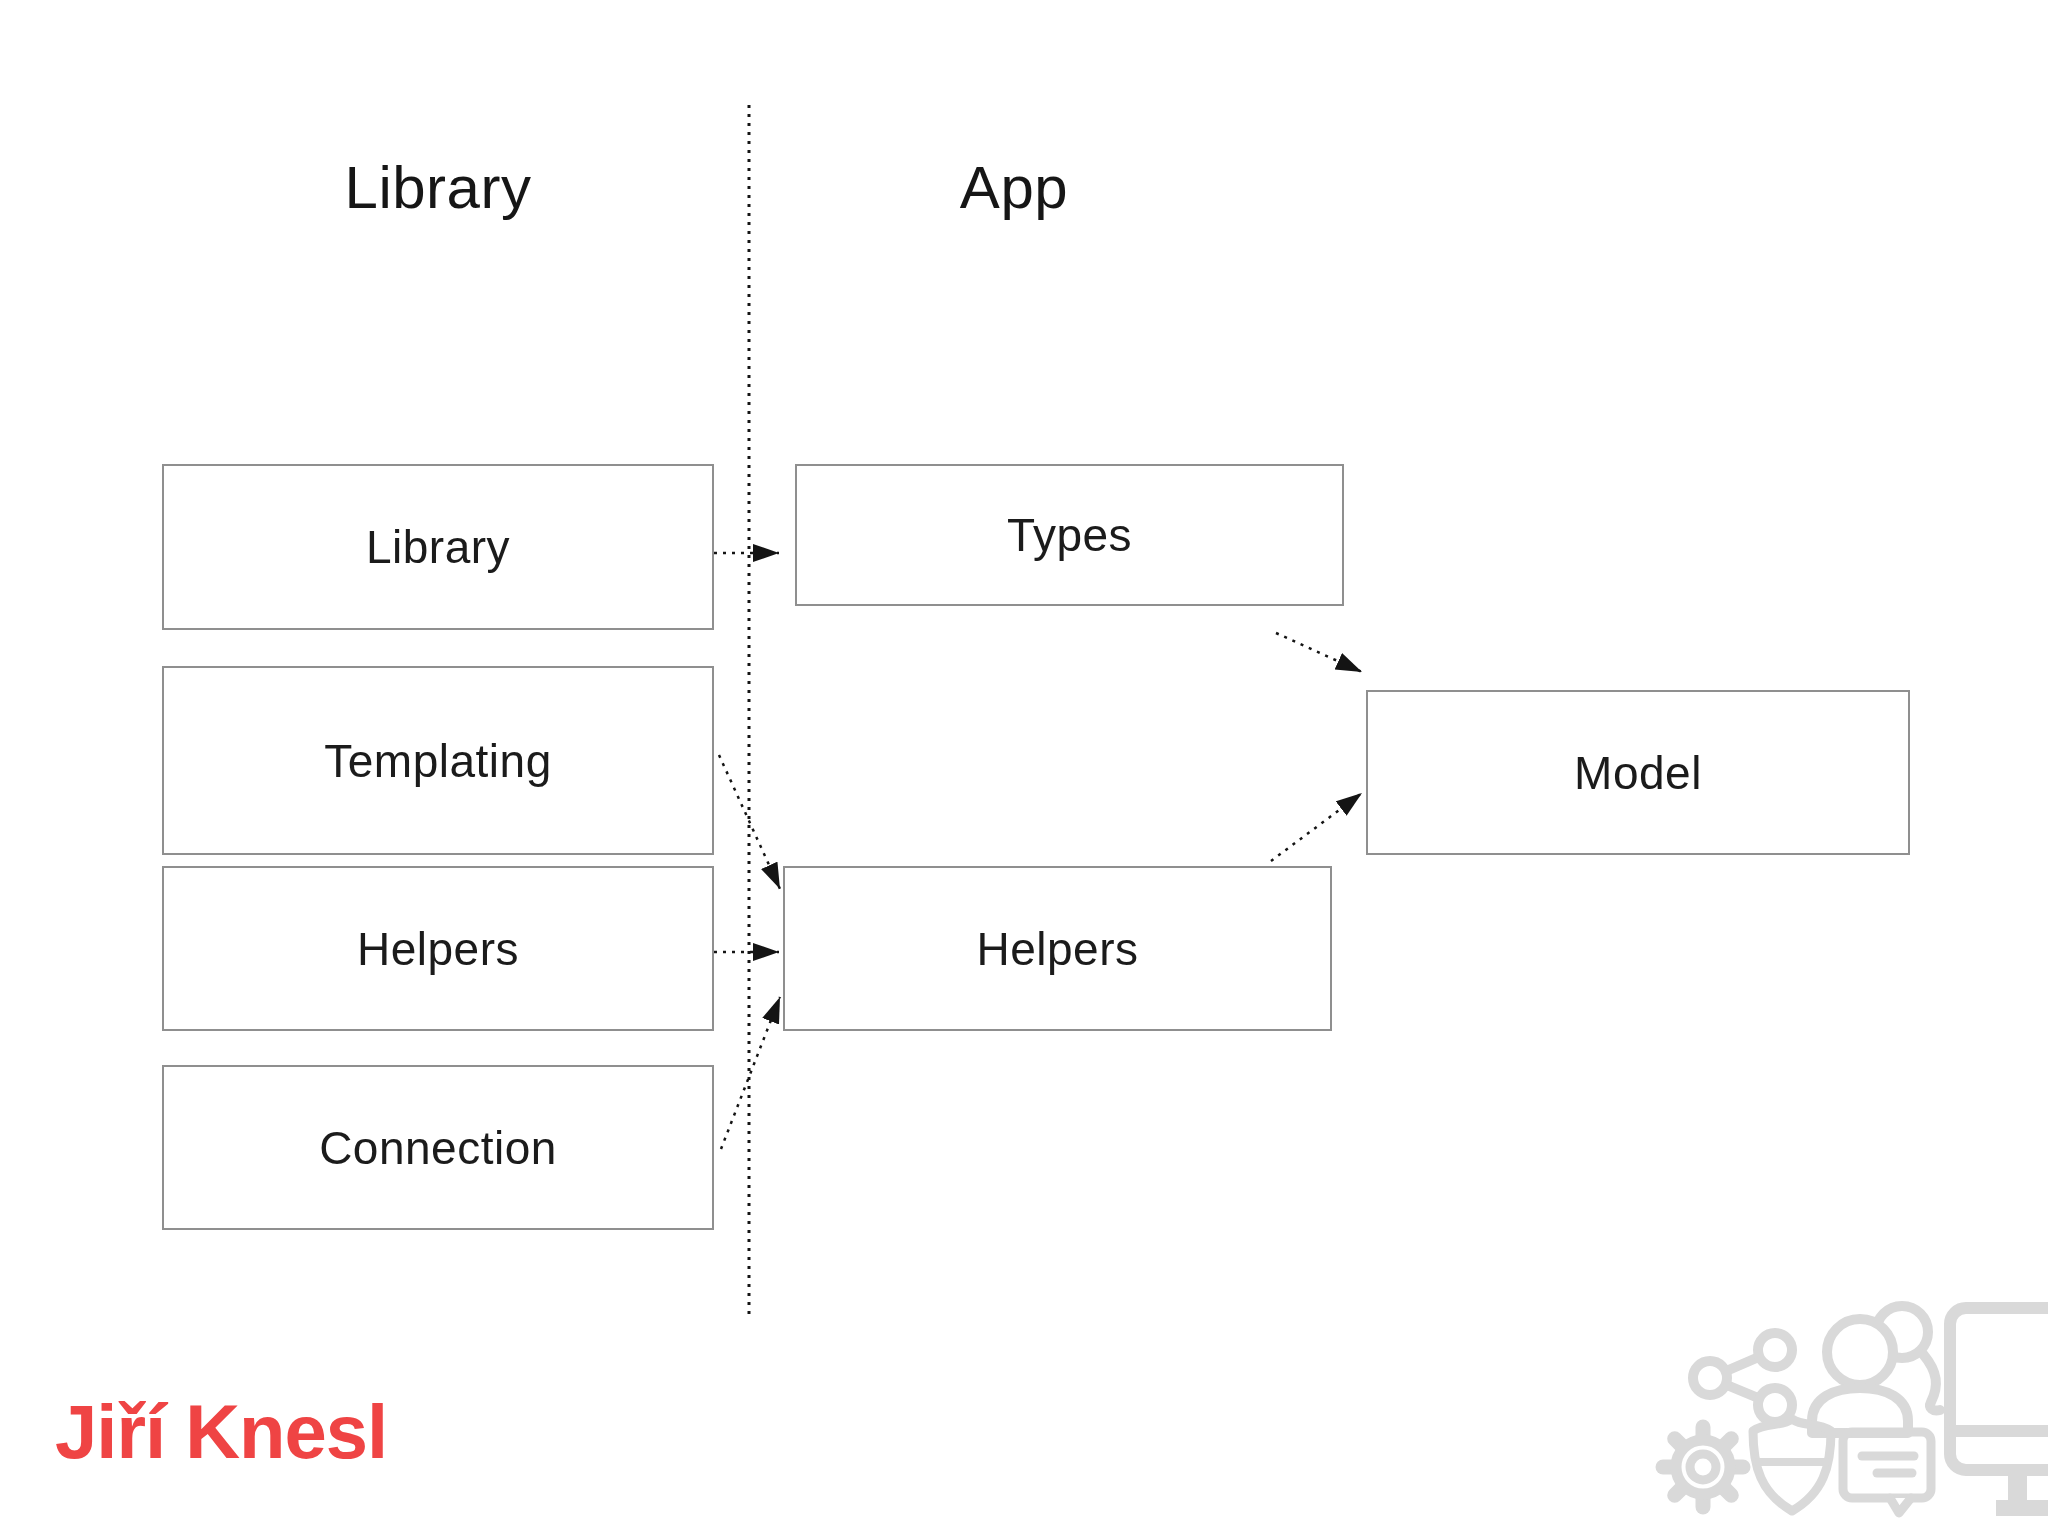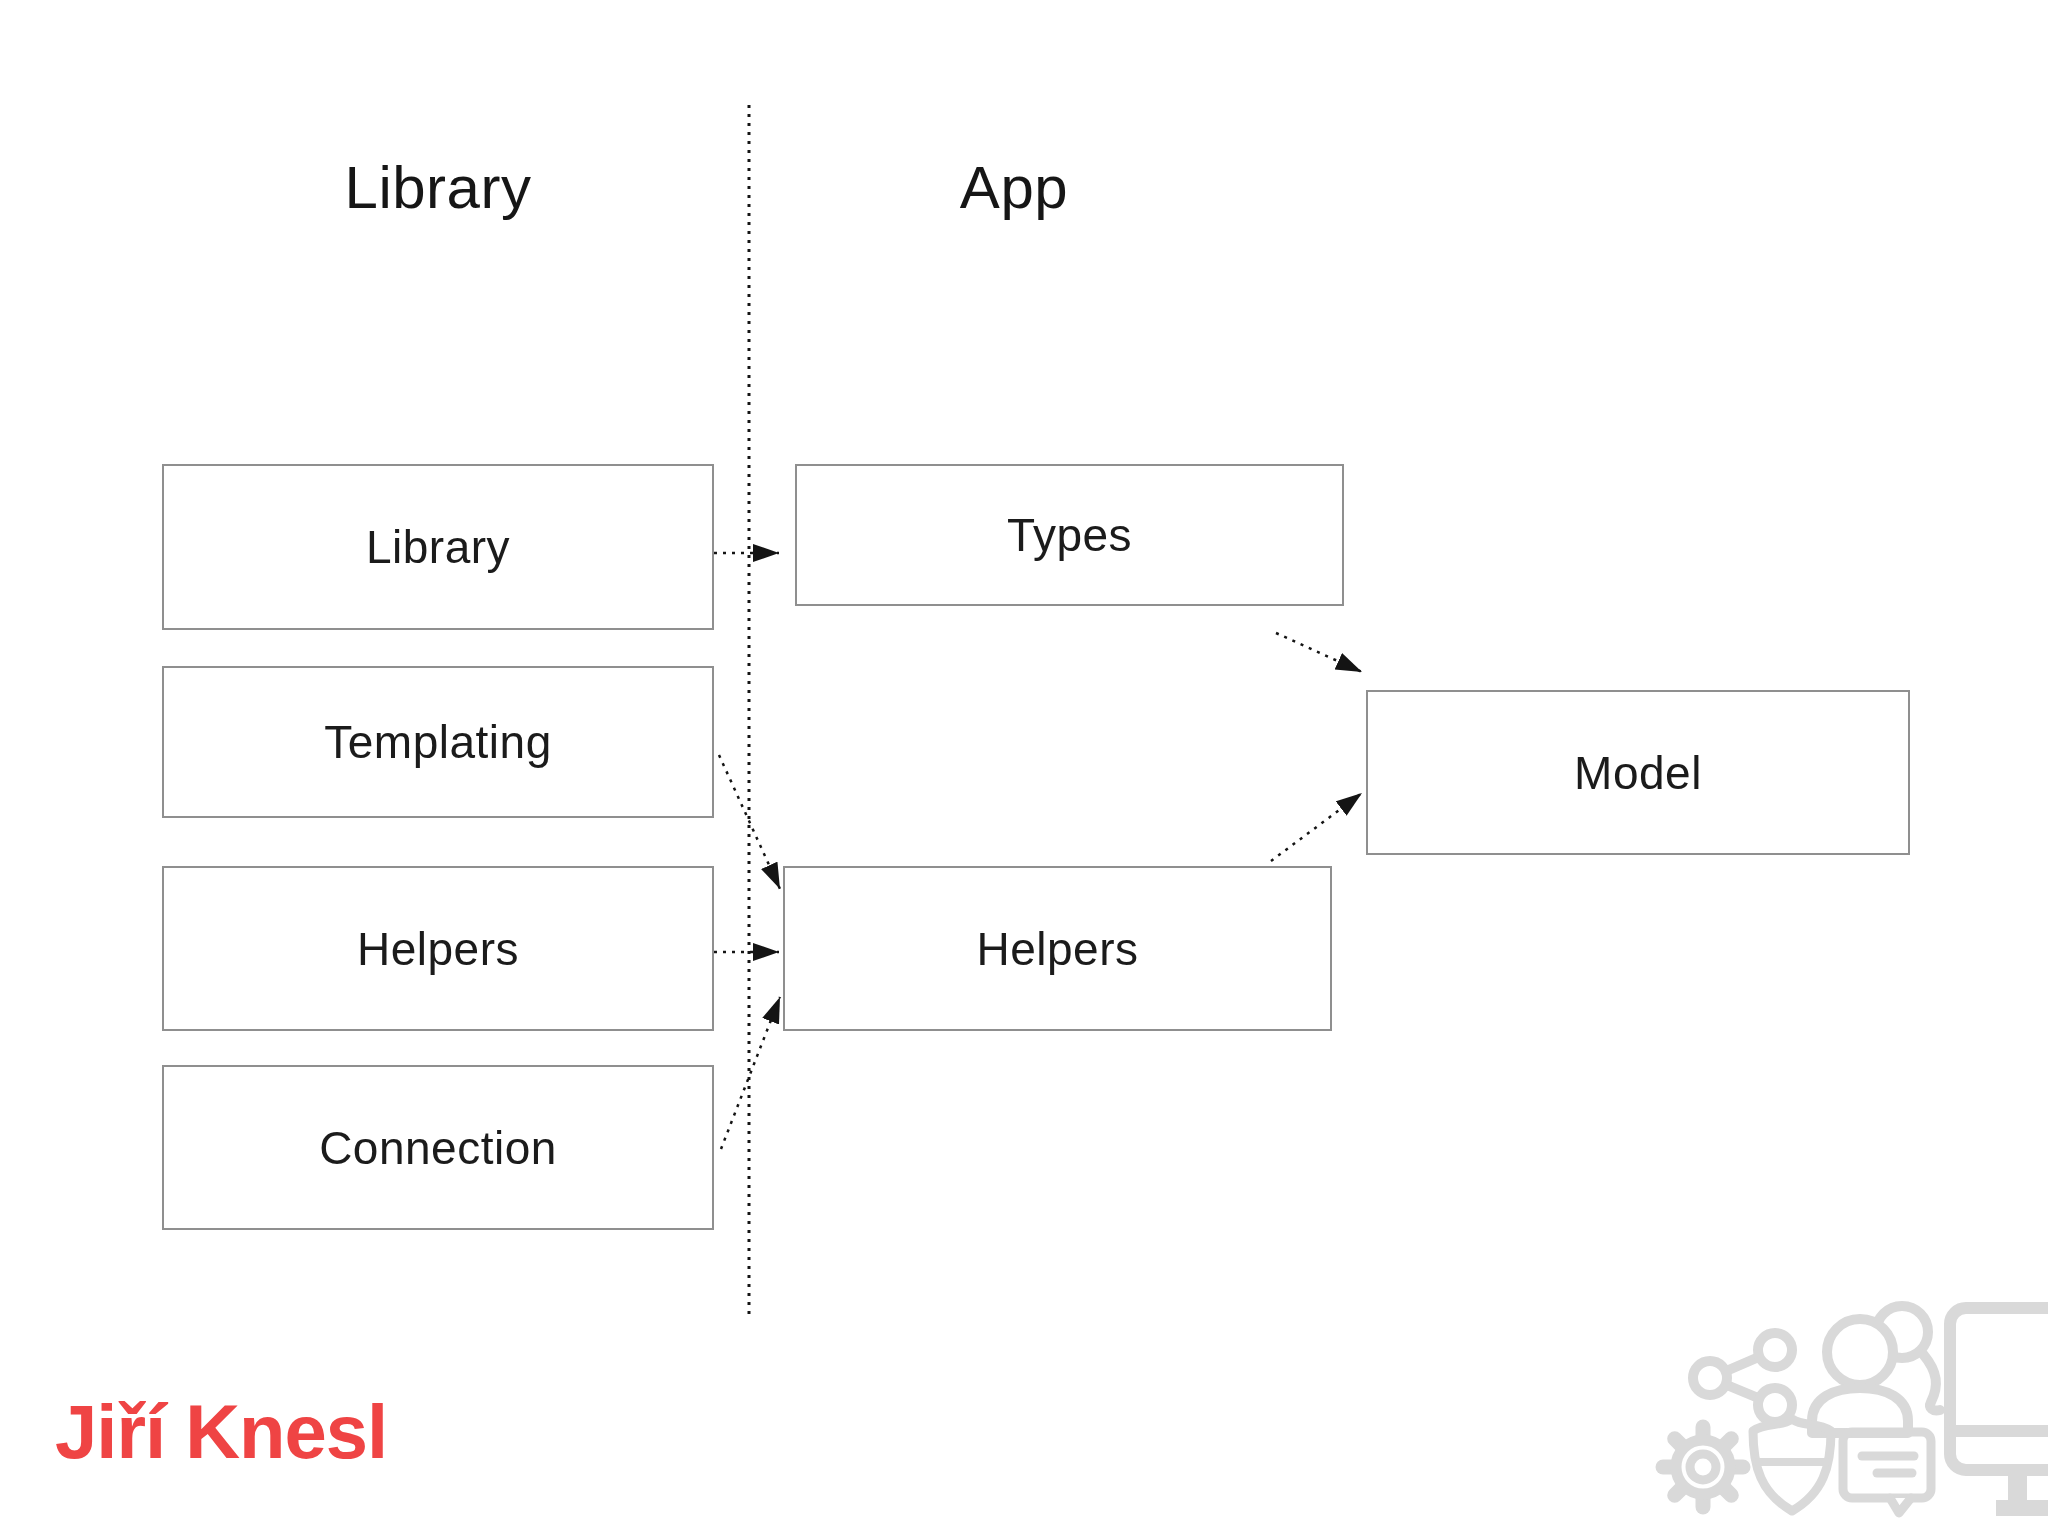--- a/index.html
+++ b/index.html
@@ -27,21 +27,21 @@
     background:#ffffff;
     border:2px solid #8f8f8f;
     display:flex;
     align-items:center;
     justify-content:center;
     font-size:46px;
     color:#1b1b1b;
     letter-spacing:0.5px;
   }
   #box-schema    {left:162px; top:464px;  width:552px; height:166px;}
-  #box-templating{left:162px; top:666px;  width:552px; height:152px;}
+  #box-templating{left:162px; top:666px;  width:552px; height:189px;}
   #box-helpers   {left:162px; top:866px;  width:552px; height:165px;}
   #box-connection{left:162px; top:1065px; width:552px; height:165px;}
   #box-types     {left:795px; top:464px;  width:549px; height:142px;}
   #box-queries   {left:783px; top:866px;  width:549px; height:165px;}
   #box-model     {left:1366px;top:690px;  width:544px; height:165px;}
   #edge-layer{
     position:absolute;left:0;top:0;width:2048px;height:1536px;
     pointer-events:none;
   }
   #logo{

